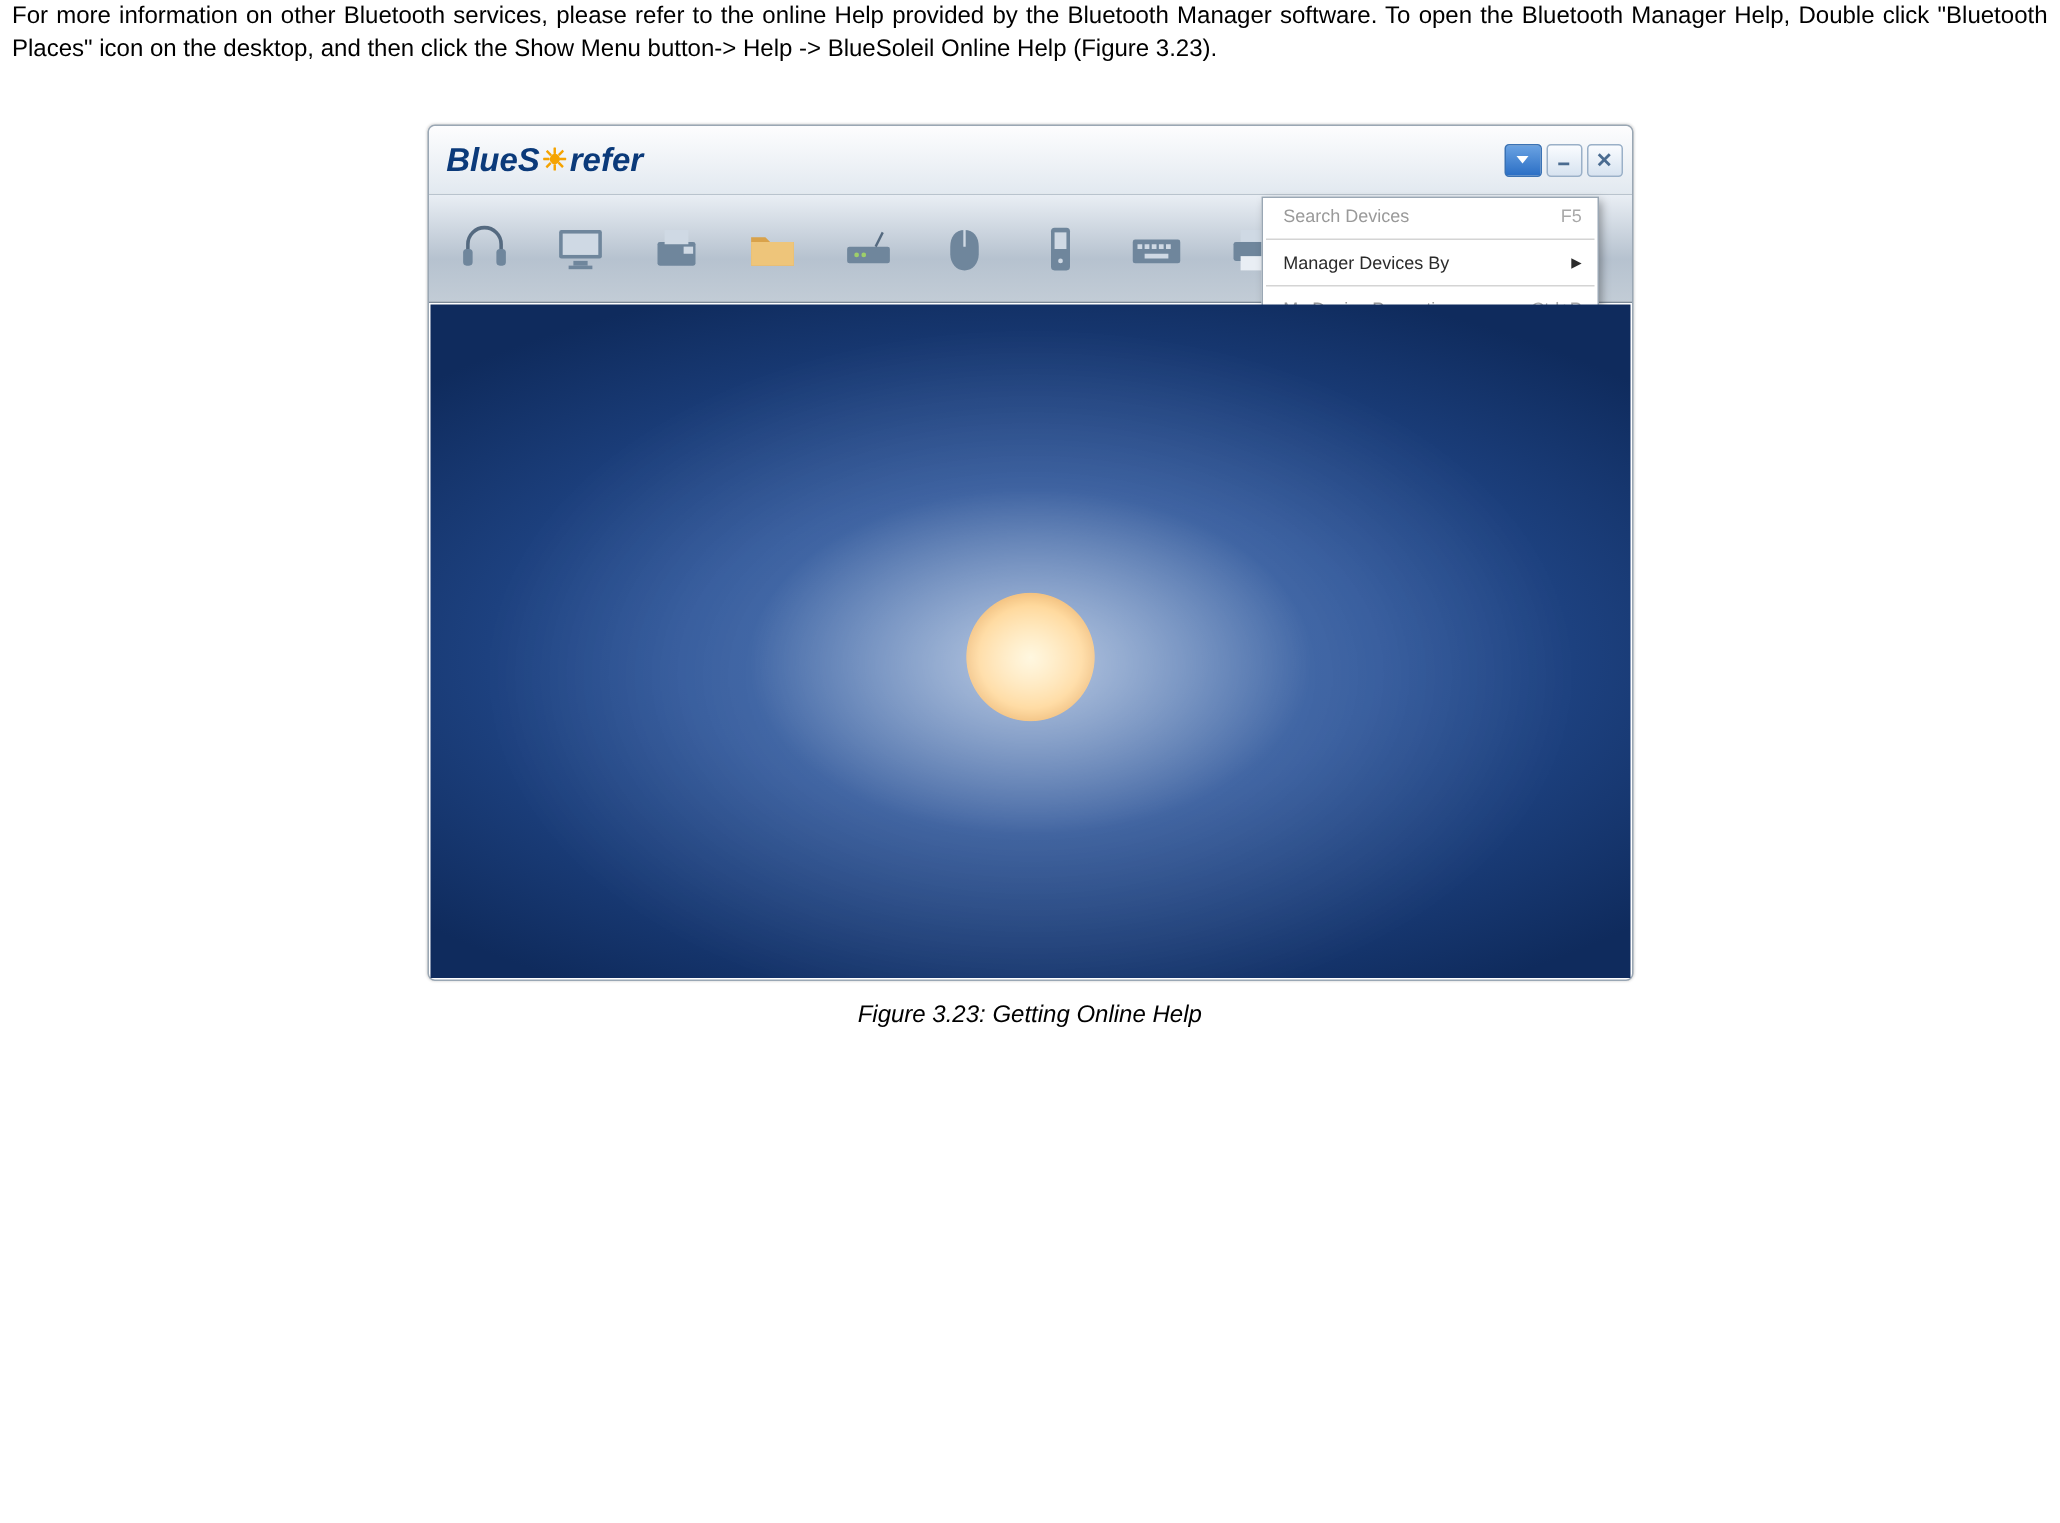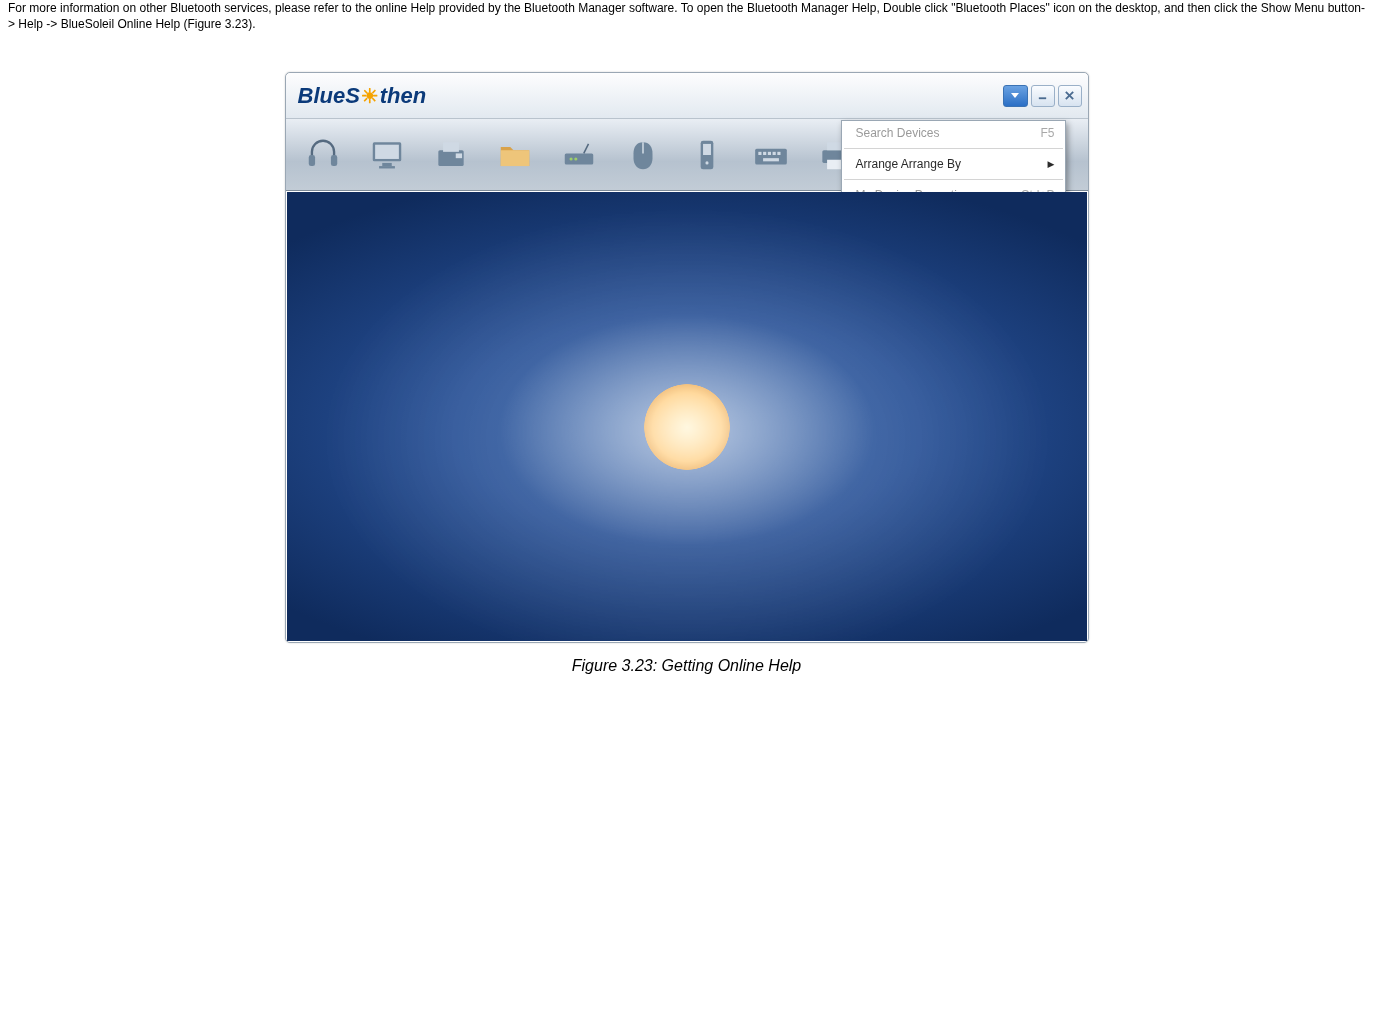--- a/index.html
+++ b/index.html
@@ -5,21 +5,21 @@
     * { box-sizing: border-box; margin:0; padding:0; }
     body {
       font-family: Arial, Helvetica, sans-serif;
       background:#fff;
       color:#000;
       font-size:16px;
       width:1373px;
     }
     .page { padding: 0 8px; }
     h2.section-heading { font-size:21px; font-weight:bold; margin: 6px 0 12px 0; }
-    p.body-text { font-size:12px; line-height:1.35; text-align:justify; }
+    p.body-text { font-size:16px; line-height:1.35; text-align:justify; }
     .figure-wrap { text-align:center; margin-top:40px; }
     .figure-caption { font-size:16px; margin-top:14px;font-style:italic; }
     .page-num { text-align:center; font-size:16px; margin-top:180px; }
 
     
     .app-window {
       width:804px; height:571px;
       margin: 0 auto;
       border:1px solid #9aa7b4;
       border-radius:5px;
@@ -109,21 +109,21 @@
 <div class="page">
   <p class="body-text">For more information on other Bluetooth services, please refer to the online Help provided by the Bluetooth Manager software. To open the Bluetooth Manager Help, Double click "Bluetooth Places" icon on the desktop, and then click the Show Menu button-&gt; Help -&gt; BlueSoleil Online Help (Figure 3.23).</p>
 
   <div class="figure-wrap">
     <div class="app-window">
 
       <div class="titlebar">
         <div class="brand">
           <span>BlueS</span>
             <span class="sun">☀</span>
-            <span>then</span>
+            <span>refer</span>
         </div>
         <div class="win-controls">
           <div class="win-btn menu" title="Show Menu"></div>
           <div class="win-btn">
             <svg viewBox="0 0 12 12" fill="none">
                 <line x1="2" y1="9" x2="10" y2="9" stroke-width="2"></line>
               </svg>
           </div>
           <div class="win-btn">
             <svg viewBox="0 0 12 12" fill="none">
@@ -134,21 +134,21 @@
         </div>
       </div>
 
       <div class="dd main">
         <div class="dd-row disabled">
           <span>Search Devices</span>
           <span class="accel">F5</span>
         </div>
         <div class="dd-sep"></div>
         <div class="dd-row">
-          <span>Arrange Arrange By</span>
+          <span>Manager Devices By</span>
           <span class="arrow">▶</span>
         </div>
         <div class="dd-sep"></div>
         <div class="dd-row disabled">
           <span>My Device Properties...</span>
           <span class="accel">Ctrl+P</span>
         </div>
         <div class="dd-sep"></div>
         <div class="dd-row sel">
           <span>Help</span>

